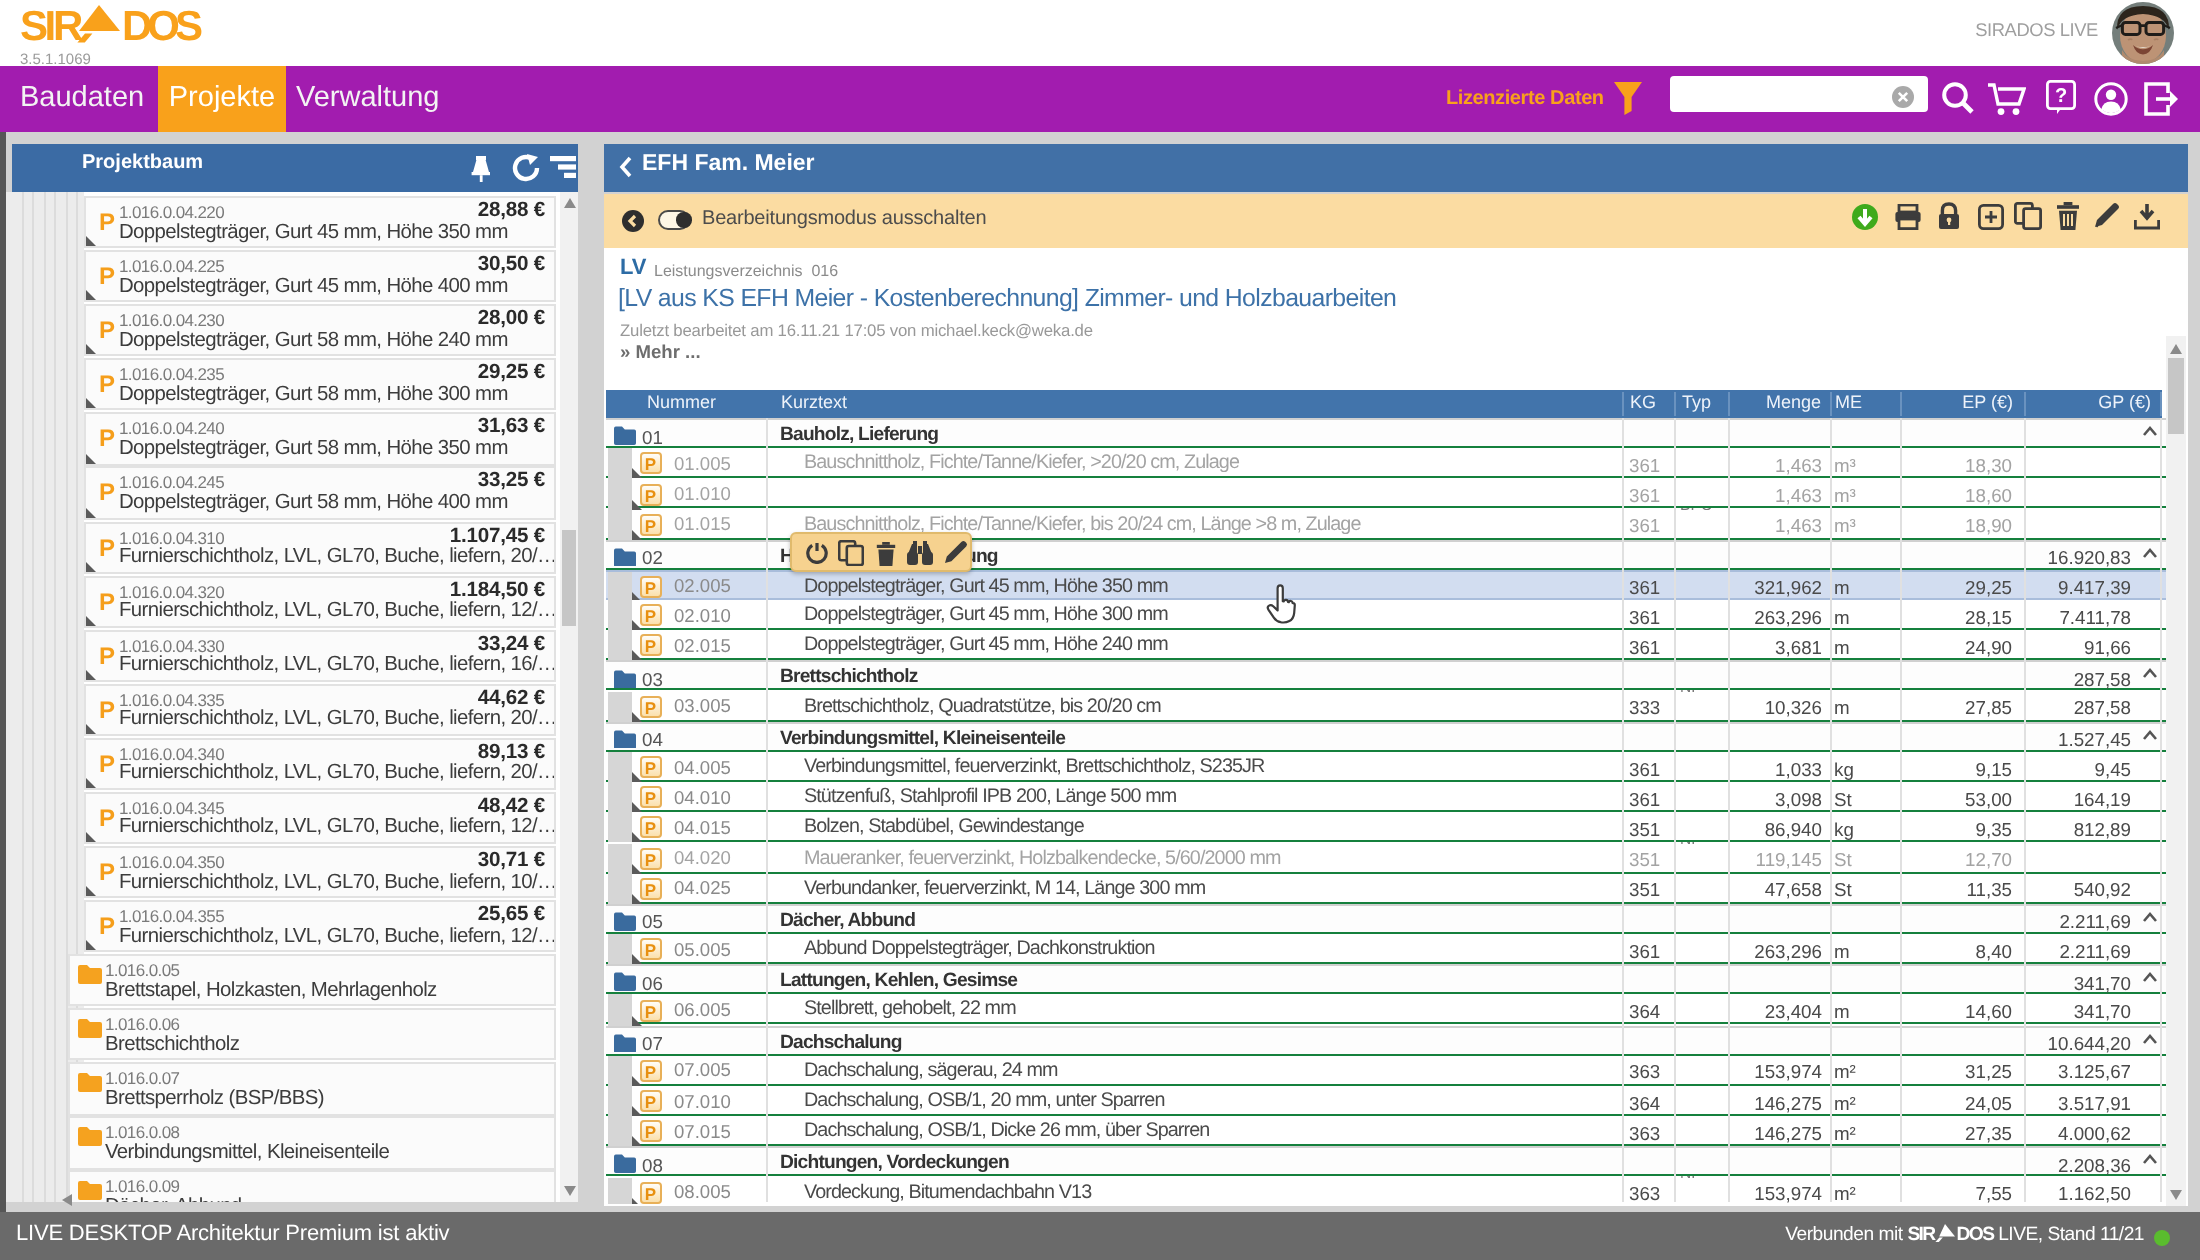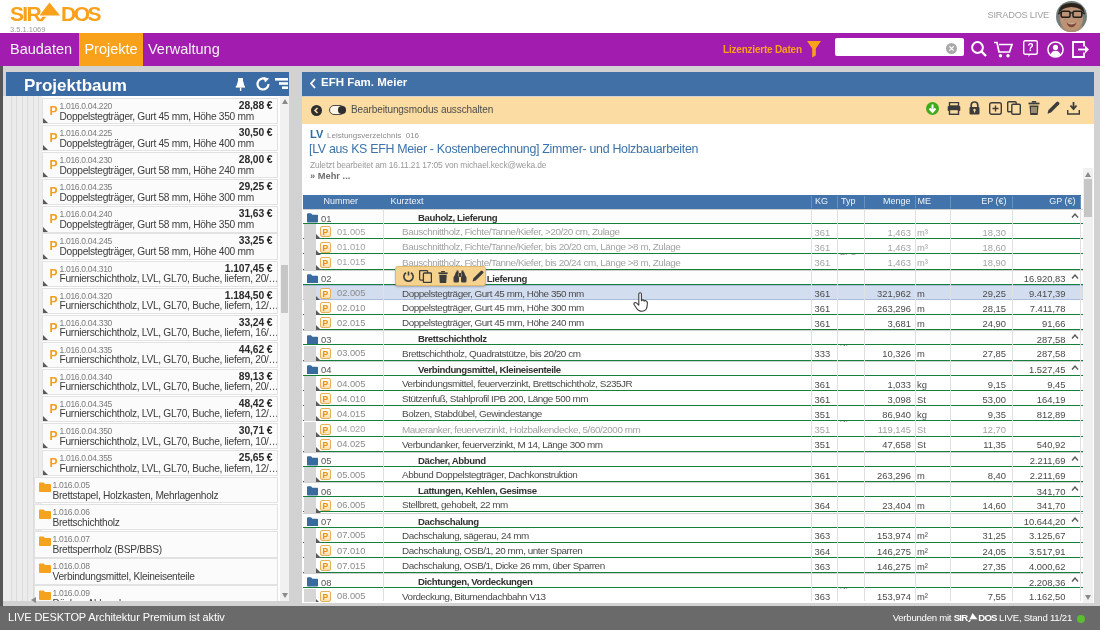--- a/index.html
+++ b/index.html
@@ -16,21 +16,21 @@
 #menubar{left:0;top:33px;width:1100px;height:33px;background:#a21caf;}
 .mitem{top:0;height:33px;line-height:33px;color:#f3f3f3;font-size:14.5px;}
 #tab-act{left:79px;top:0;width:64px;height:33px;line-height:33px;background:#f9a11b;text-align:center;color:#fff;font-size:14.5px;}
 #lizdat{left:723px;top:0;height:33px;line-height:33px;color:#f9a11b;font-size:10px;font-weight:bold;letter-spacing:-0.2px;}
 #sbox{left:835px;top:4.5px;width:129px;height:18px;background:#fff;border-radius:2px;}
 
 #statusbar{left:0;top:606px;width:1100px;height:24px;background:#6a6a6a;color:#fff;font-size:10.5px;}
 
 #lstrip{left:0;top:66px;width:3px;height:540px;background:#565656;}
 #lphead{left:6px;top:72px;width:283px;height:23.5px;background:#3b6ba4;color:#fff;}
-#lptitle{left:18px;top:4px;font-size:17px;font-weight:bold;text-align:center;}
+#lptitle{left:35px;top:4px;font-size:10px;font-weight:bold;text-align:center;}
 #treearea{left:3px;top:95.5px;width:286px;height:505.5px;background:#ffffff;overflow:hidden;}
 #gutter{left:0;top:0;width:39px;height:506px;background:#ececec;}
 .gline{top:0;width:1px;height:506px;background:#dcdcdc;}
 .card{left:39px;width:235.5px;height:26.3px;background:#fbfbfb;border:1px solid #e2e2e2;overflow:hidden;}
 .card.fold{left:30.5px;width:244px;}
 .cnum{left:16.5px;top:2px;font-size:8.5px;color:#7a7a7a;letter-spacing:-0.3px;}
 .cname{left:16.5px;top:11.5px;font-size:10.2px;color:#3c3c3c;letter-spacing:-0.3px;white-space:nowrap;}
 .cprice{right:4px;top:1px;font-size:10.3px;font-weight:bold;color:#2a2a2a;letter-spacing:-0.1px;}
 .cp{left:6.5px;top:5px;font-size:12px;font-weight:bold;color:#f59e1b;}
 .ctri{left:0px;bottom:0px;width:0;height:0;border-left:5px solid #5a5a5a;border-top:5px solid transparent;}
@@ -40,21 +40,21 @@
 #mwhite{left:302px;top:123.7px;width:792px;height:479.3px;background:#ffffff;}
 #thead{left:303px;top:194.5px;width:777.5px;height:14px;background:#4274ab;color:#eef3fa;font-size:9px;}
 .hsep{top:1px;width:1px;height:12px;background:#6a92bf;}
 .hlab{top:1.5px;}
 .trow{left:303px;width:780px;height:15.1px;border-bottom:1px solid #15803d;background:#fff;font-size:9.4px;color:#4a4a4a;}
 .trow.fold{border-top:1px solid #d0d0d0;background:#fdfdfd;}
 .trow.sel{background:#d2ddf0;border-top:1px solid #a9bddb;border-bottom:1px solid #a9bddb;}
 .gind{left:1px;top:0;width:12px;height:15.2px;background:#d6d6d6;}
 .itri{left:12.7px;top:10.2px;width:0;height:0;border-left:5px solid #5a5a5a;border-top:5px solid transparent;}
 .fnum{left:18px;top:2.5px;font-size:9.4px;color:#555;}
-.fname{left:87px;top:2px;font-weight:bold;color:#333;font-size:9.6px;letter-spacing:-0.4px;margin-left:28px;}
+.fname{left:87px;top:2px;font-weight:bold;color:#333;font-size:9.6px;letter-spacing:-0.4px;}
 .inum{left:34px;top:2.5px;font-size:9.3px;color:#8a8a8a;}
 .itext{left:99px;top:2px;white-space:nowrap;font-size:9.9px;letter-spacing:-0.45px;}
 .gray, .gray .inum{color:#a3a3a3 !important;}
 .ckg{left:511.5px;top:2.5px;}
 .ctyp{left:537px;top:3.5px;font-size:7.8px;color:#777;margin-top:20px;}
 .cmenge{right:172px;top:2.5px;}
 .cme{left:614px;top:2.5px;}
 .cep{right:77px;top:2.5px;}
 .cgp{right:17.5px;top:2.5px;}
 .chev{right:4px;top:3px;}
@@ -419,21 +419,20 @@
 <div class="cmenge a">1,463</div>
 <div class="cme a">m³</div>
 <div class="cep a">18,30</div>
 <div class="cgp a"></div>
 </div>
 <div class="trow gray a" style="top:239.4px;">
 <div class="gind a"></div>
 <div class="itri a"></div>
 <div class="pbox a">P</div>
 <div class="inum a">01.010</div>
-<div class="itext a">Bauschnittholz, Fichte/Tanne/Kiefer, bis 20/20 cm, Länge &gt;8 m, Zulage</div>
 <div class="ckg a">361</div>
 <div class="ctyp a">BPO</div>
 <div class="cmenge a">1,463</div>
 <div class="cme a">m³</div>
 <div class="cep a">18,60</div>
 <div class="cgp a"></div>
 </div>
 <div class="trow gray a" style="top:254.5px;">
 <div class="gind a"></div>
 <div class="itri a"></div>

